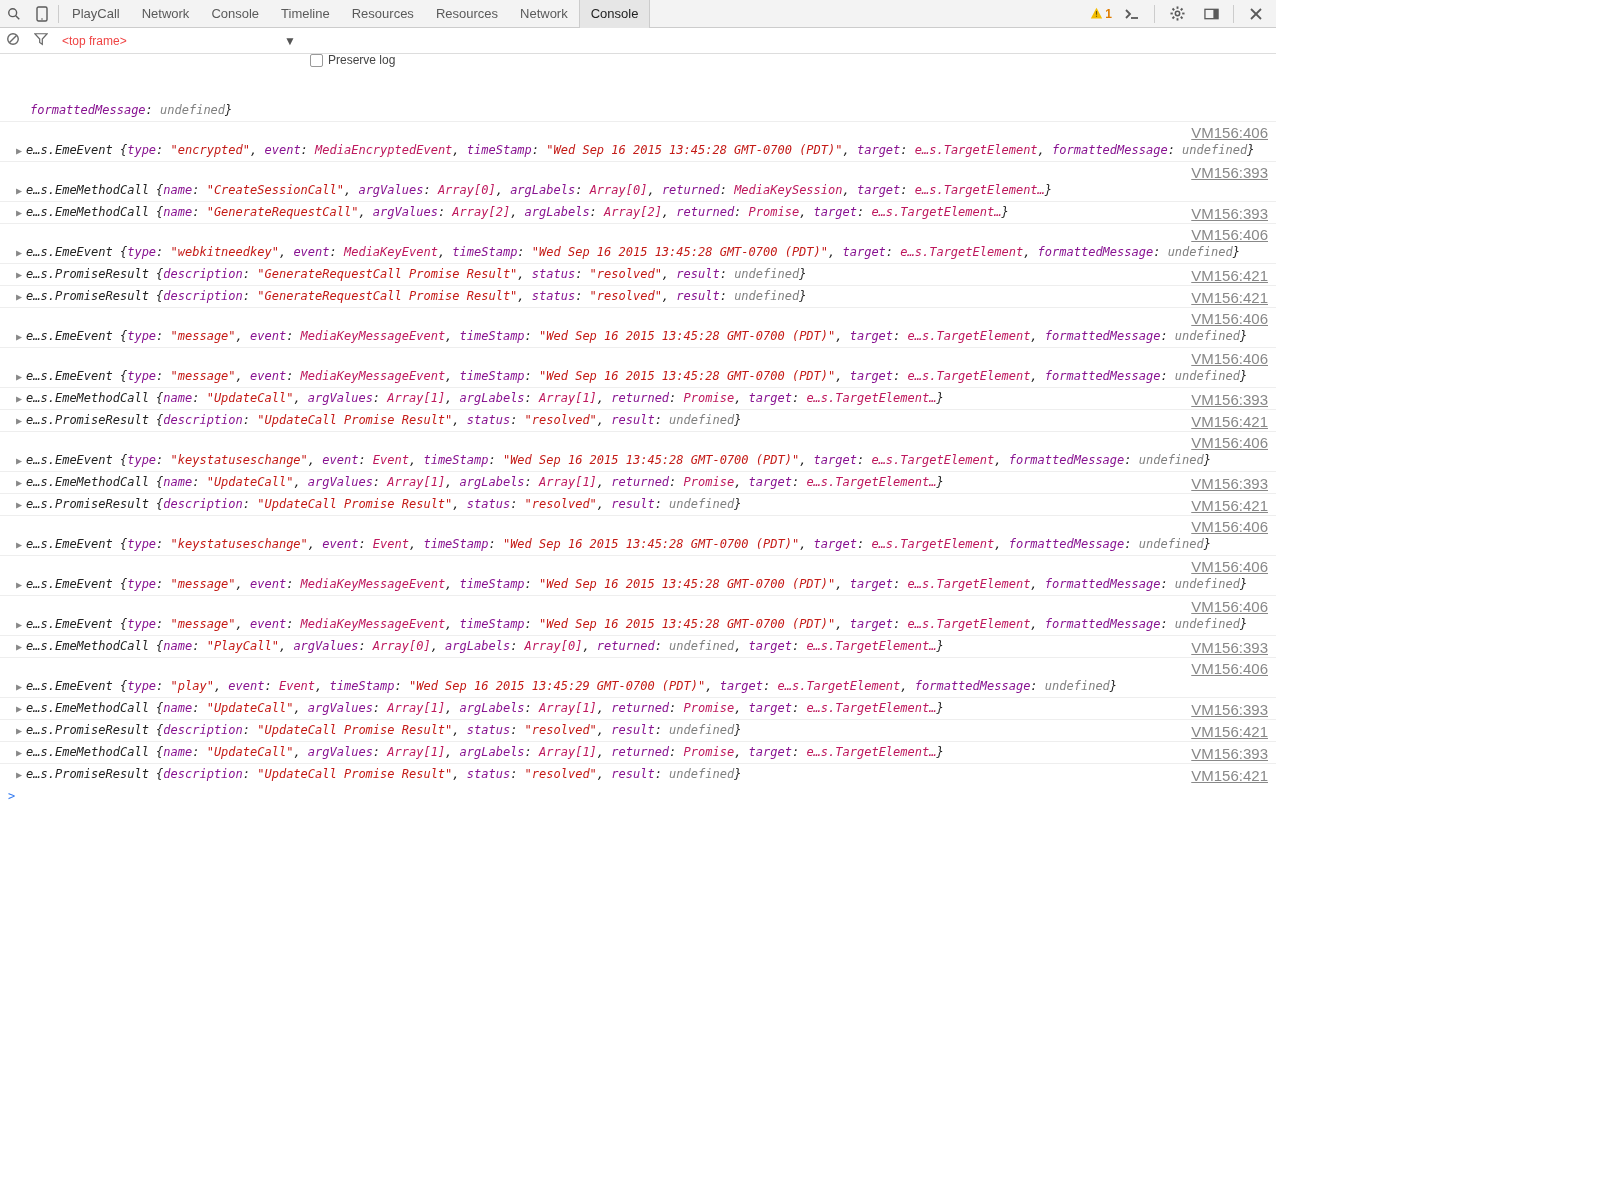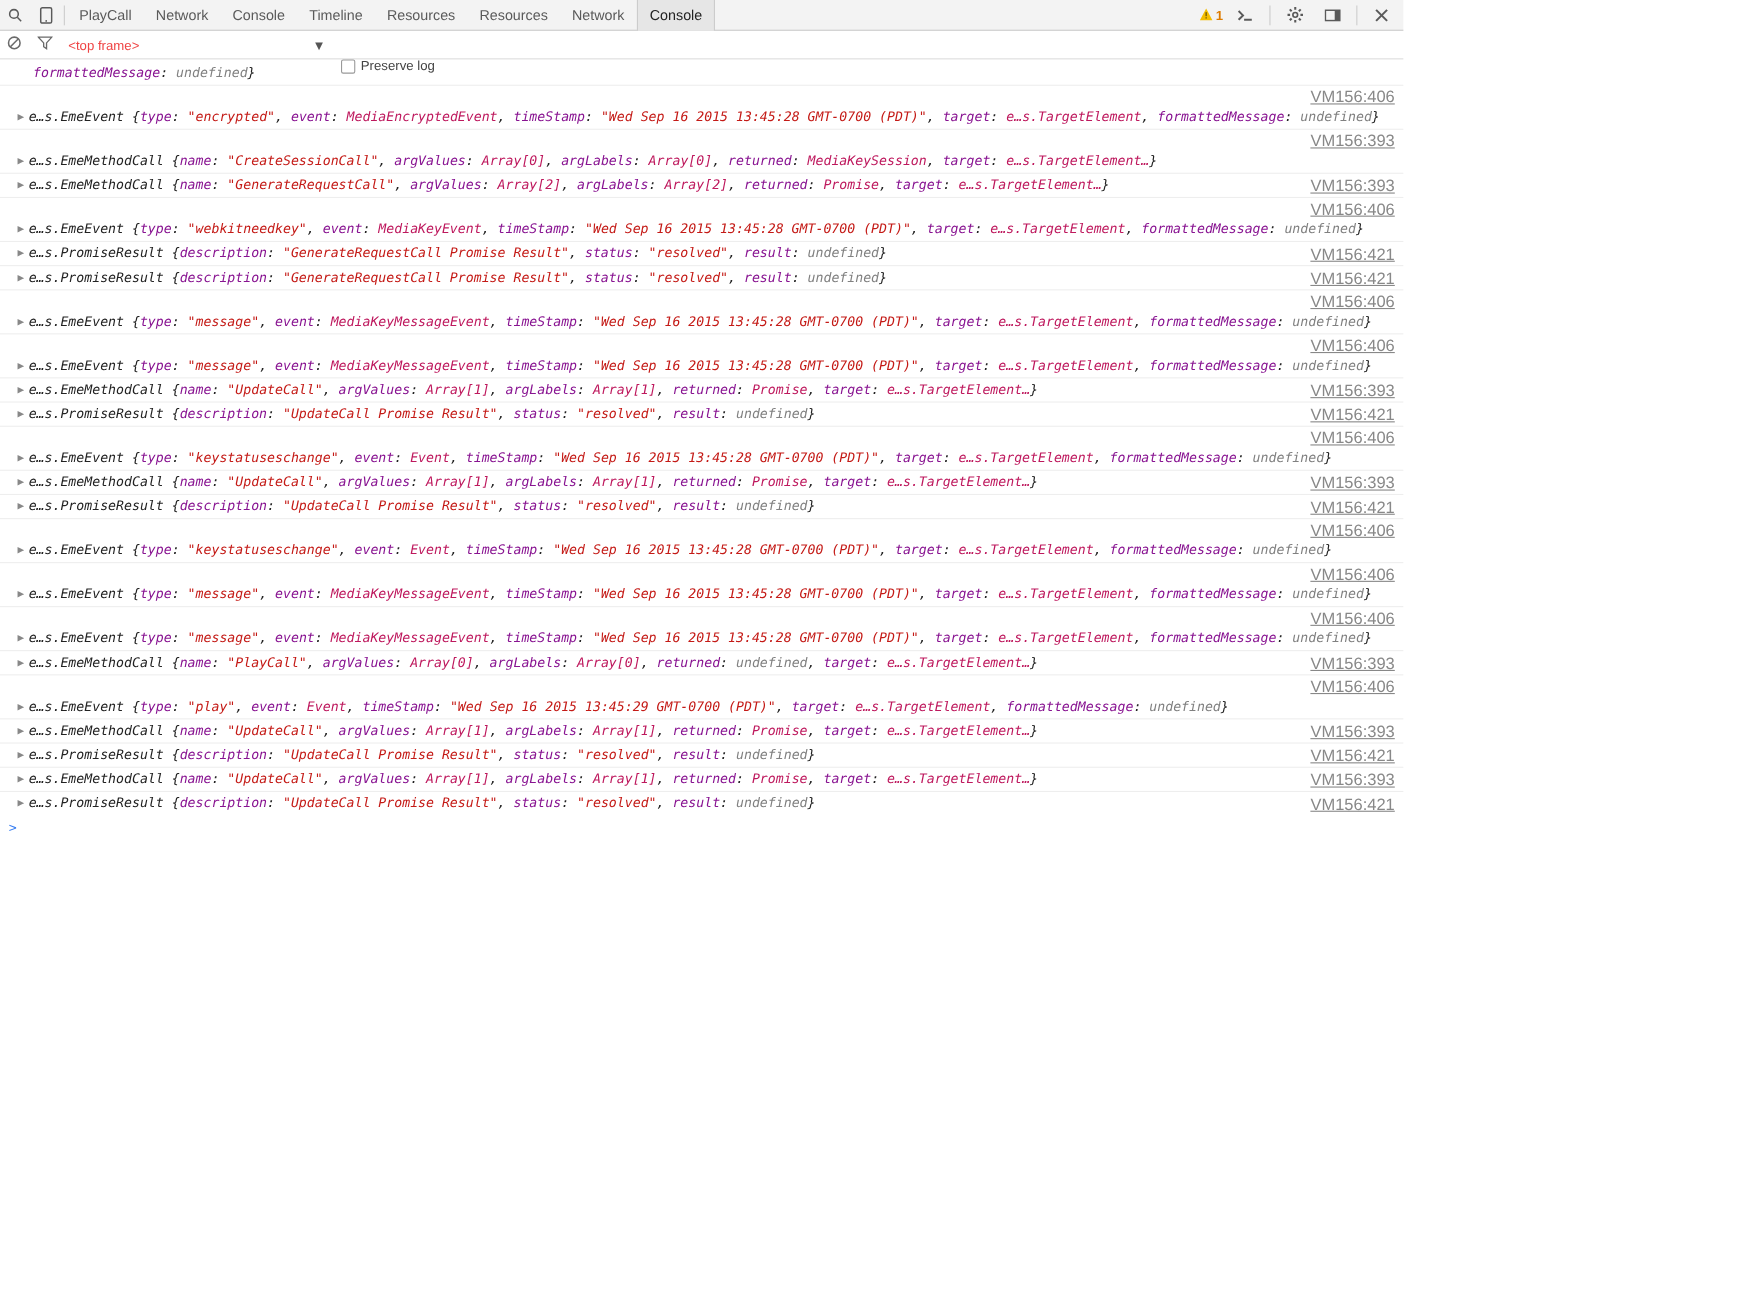--- a/index.html
+++ b/index.html
@@ -107,21 +107,21 @@
     line-height: 17px;
     padding-top: 2px;
   }
   .log-row {
     padding: 2px 8px 2px 16px;
     border-top: 1px solid #eee;
     position: relative;
     display: flex;
     flex-direction: column;
   }
-  .log-row:first-child { border-top: none; }
+  .log-row:first-child { border-top: none; margin-top: 44px; }
   .log-src {
     font-family: "Lucida Grande", sans-serif;
     font-size: 15px;
     color: #888;
     text-decoration: underline;
     align-self: flex-end;
     margin-bottom: 1px;
   }
   .log-content {
     display: flex;

